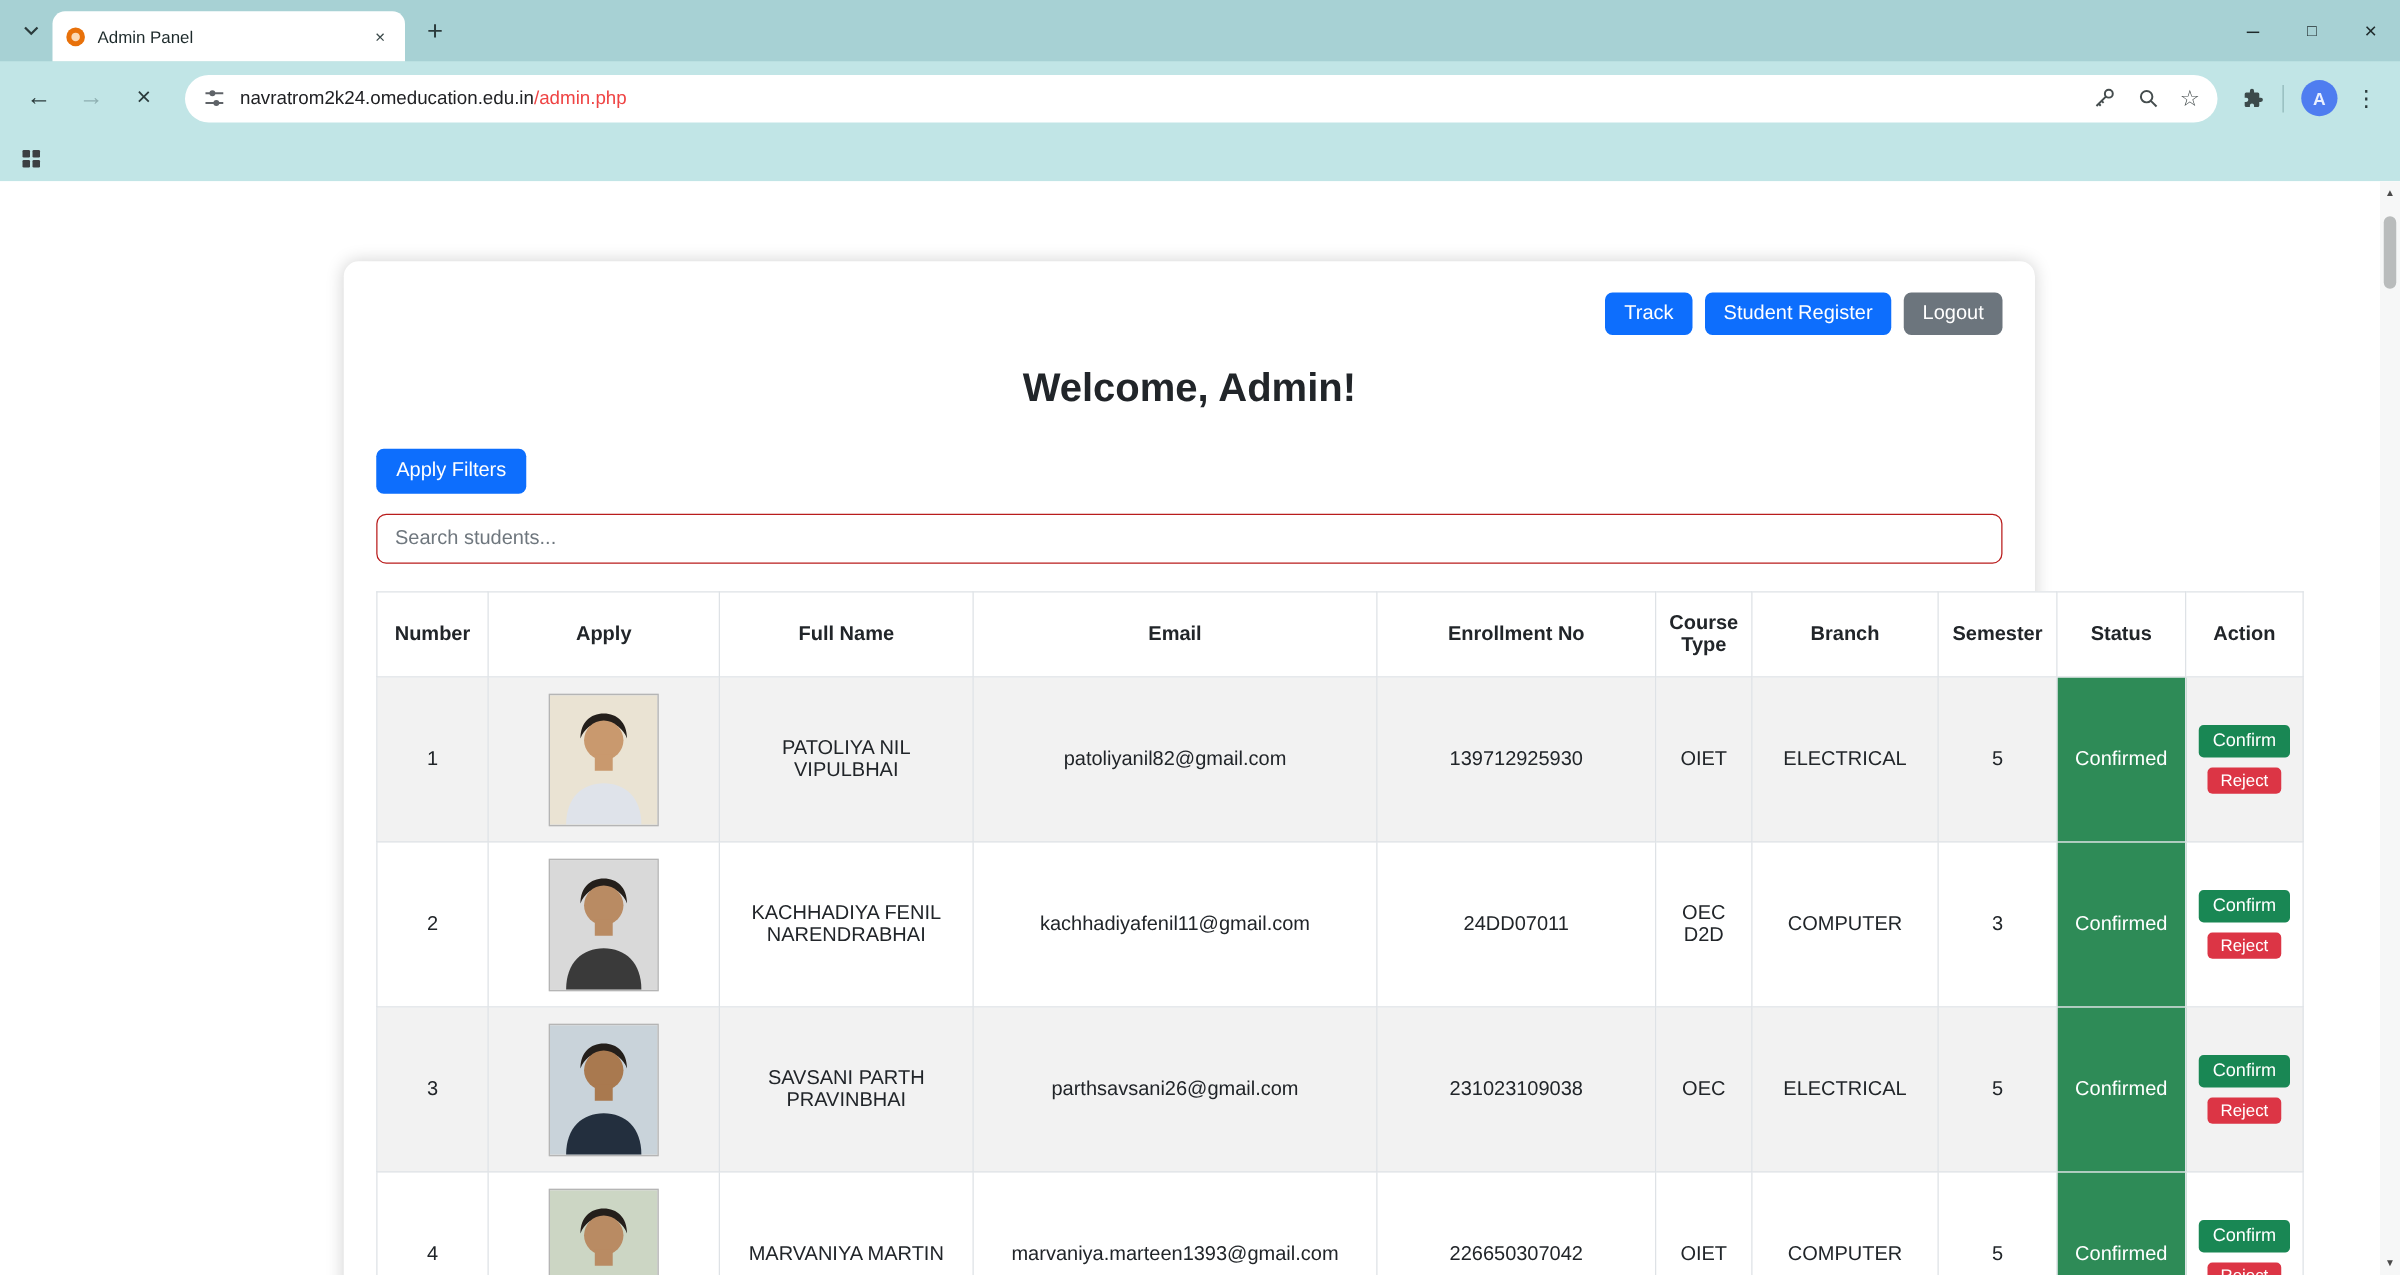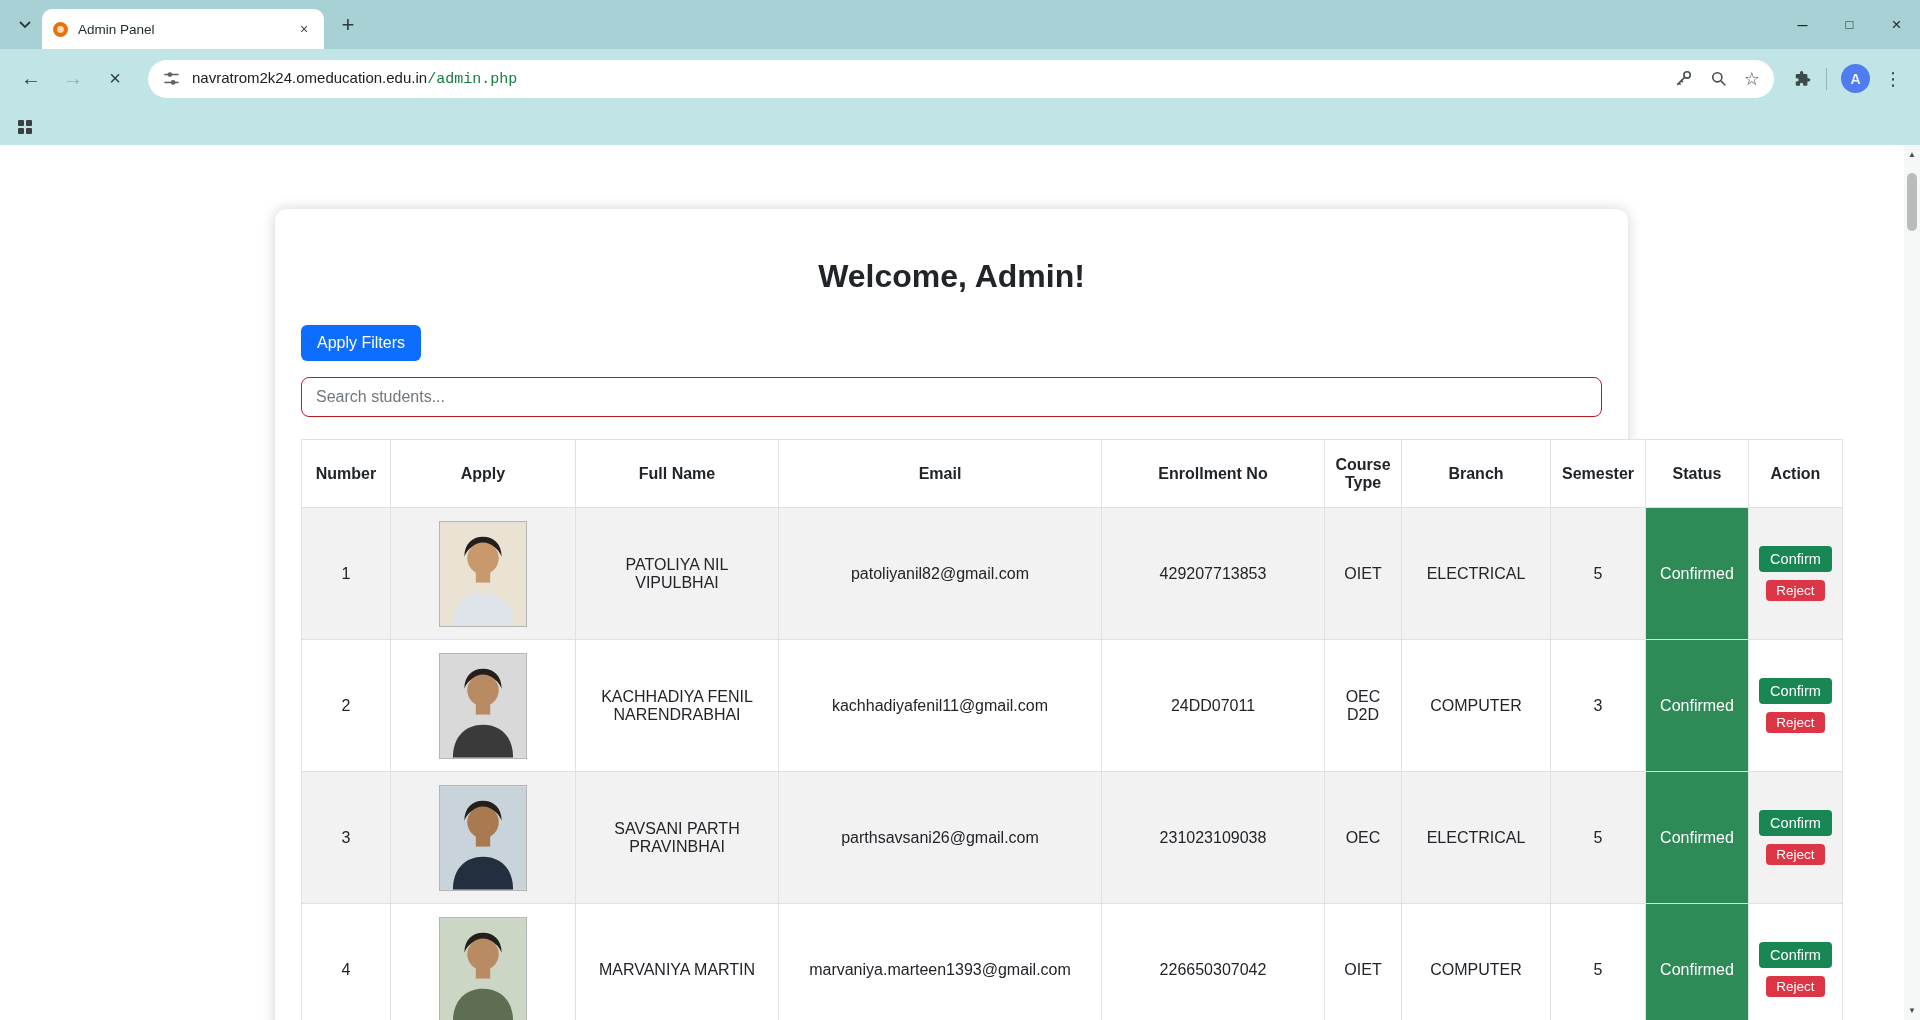--- a/index.html
+++ b/index.html
@@ -20,21 +20,21 @@
   .win-btn.min { font-size:18px; }
   .win-btn.max { font-size:13px; }
   .win-btn.cls { font-size:17px; }
 
   .toolbar { height:59px; display:flex; align-items:center; padding:0 12px; background:#c1e5e6; }
   .nav-btn { width:38px; height:38px; border:none; background:transparent; font-size:20px; color:#2b3b3c; border-radius:50%; cursor:pointer; margin-right:4px; }
   .nav-btn.disabled { color:#8fb0b2; }
   .urlbar { flex:1; height:38px; background:#fff; border-radius:19px; display:flex; align-items:center; padding:0 14px; margin:0 10px; }
   .urlbar .tune { margin-right:11px; display:flex; }
   .url-text { font-size:15px; color:#202124; white-space:nowrap; }
-  .url-path { color:#15803d;font-family:Liberation Mono, monospace; }
+  .url-path { color:#ef4444; }
   .url-icons { margin-left:auto; display:flex; align-items:center; gap:16px; }
   .url-icon-btn { border:none; background:transparent; cursor:pointer; display:flex; align-items:center; font-size:18px; color:#454d4e; padding:0; }
   .ext-btn { border:none; background:transparent; cursor:pointer; display:flex; margin:0 8px; }
   .divider { width:1px; height:22px; background:#8fb6b8; margin:0 6px; }
   .avatar { width:29px; height:29px; border-radius:50%; background:#4f7df0; color:#eaf0ff; font-size:14px; font-weight:bold; display:flex; align-items:center; justify-content:center; margin:0 8px; cursor:pointer; border:none; }
   .menu-btn { border:none; background:transparent; font-size:18px; color:#2b3b3c; cursor:pointer; width:30px; height:30px; border-radius:50%; }
 
   .appsbar { height:37px; background:#c1e5e6; display:flex; align-items:center; padding:0 15px; }
   .apps-btn { border:none; background:transparent; cursor:pointer; display:flex; padding:2px; }
 
@@ -164,20 +164,25 @@
 </div>
 
 <div class="content">
   <div class="scrollbar">
     <button class="scroll-arrow up">▲</button>
     <div class="scroll-thumb"></div>
     <button class="scroll-arrow down">▼</button>
   </div>
 
   <div class="card">
+    <div class="top-buttons">
+      <button class="btn btn-primary">Track</button>
+      <button class="btn btn-primary">Student Register</button>
+      <button class="btn btn-secondary">Logout</button>
+    </div>
 
     <h1 class="welcome-title">Welcome, Admin!</h1>
 
     <button class="btn btn-primary apply-btn">Apply Filters</button>
 
     <input class="search-input" type="text" placeholder="Search students..." style="">
 
     <table class="students">
       <colgroup>
         <col style="width:89px">
@@ -214,21 +219,21 @@
                   <rect class="ph-bg" width="60" height="72"></rect>
                   <path class="ph-hair" d="M17 24c0-9 5.5-14 13-14s13 5 13 14c-2-5.5-6.5-9-13-9s-11 3.5-13 9z"></path>
                   <circle class="ph-head" cx="30" cy="25" r="11"></circle>
                   <rect class="ph-neck" x="25" y="33" width="10" height="9"></rect>
                   <path class="ph-shirt" d="M9 72c0-15 9-23 21-23s21 8 21 23z"></path>
                 </svg>
             </div>
           </td>
           <td>PATOLIYA NIL VIPULBHAI</td>
           <td>patoliyanil82@gmail.com</td>
-          <td>429207713853</td>
+          <td>139712925930</td>
           <td>OIET</td>
           <td>ELECTRICAL</td>
           <td>5</td>
           <td class="status-cell">Confirmed</td>
           <td>
             <div class="action-stack">
               <button class="btn-confirm">Confirm</button>
               <button class="btn-reject">Reject</button>
             </div>
           </td>

